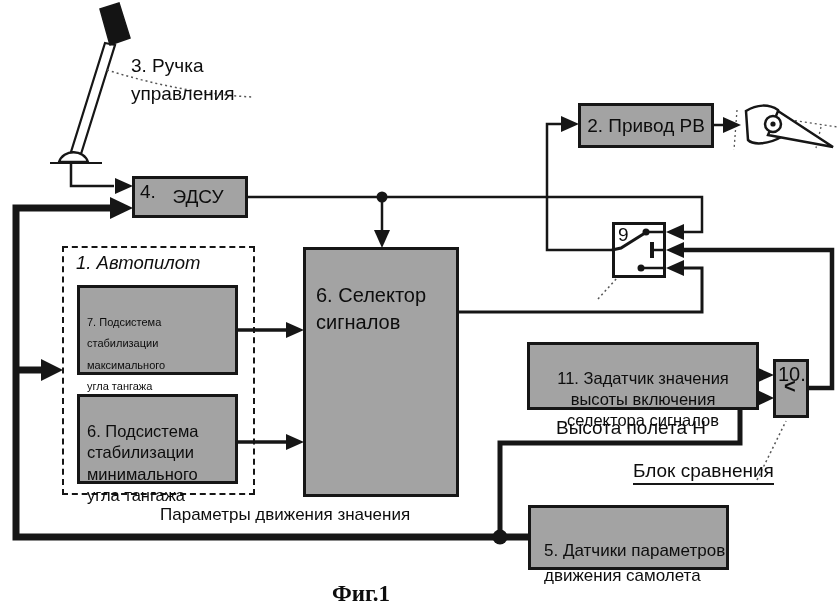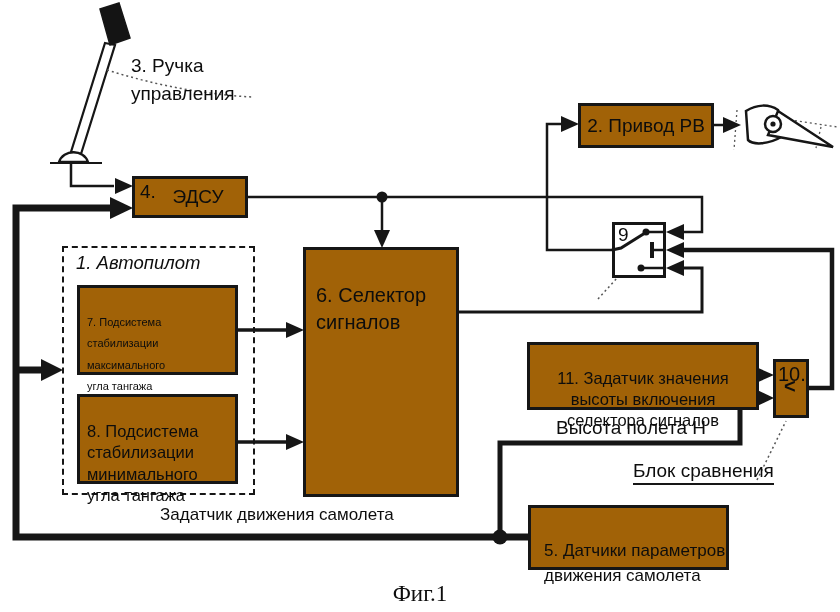--- a/index.html
+++ b/index.html
@@ -2,21 +2,21 @@
 <html><head>
 <meta charset="utf-8">
 <style>
   html,body{margin:0;padding:0;background:#fff;}
   .diagram{
     position:relative;width:840px;height:612px;background:#ffffff;overflow:hidden;
     font-family:"Liberation Sans",sans-serif;color:#0d0d0d;
   }
   .diagram svg{position:absolute;left:0;top:0;}
   .box{
-    position:absolute;box-sizing:border-box;border:3px solid #161616;background:#a16207;
+    position:absolute;box-sizing:border-box;border:3px solid #161616;background:#a3a3a3;
     font-size:19px;line-height:24px;color:#0d0d0d;
   }
   .dashedbox{
     position:absolute;box-sizing:border-box;border:2px dashed #161616;background:transparent;
   }
   .prewrap{white-space:pre-line;}
   .lbl{position:absolute;color:#0d0d0d;}
   .ulined{border-bottom:2px solid #161616;padding-bottom:1px;display:inline-block;}
   .cornernum{position:absolute;left:5px;top:1px;font-size:19px;}
   .flexc{display:flex;align-items:center;justify-content:center;}
@@ -120,21 +120,21 @@
   </div>
 
   <div class="box prewrap" style="left:77px;top:285px;width:161px;height:90px;font-size:11px;line-height:21.5px;padding:2px 0 0 7px;">
     <span>7. Подсистема
 стабилизации
 максимального
 угла тангажа</span>
   </div>
 
   <div class="box prewrap" style="left:77px;top:394px;width:161px;height:90px;font-size:16.5px;line-height:21.5px;padding:2px 0 0 7px;">
-    <span>8. Подсистема
+    <span>6. Подсистема
 стабилизации
 минимального
 угла тангажа</span>
   </div>
 
   <div class="box prewrap" style="left:303px;top:247px;width:156px;height:250px;font-size:20px;line-height:27px;padding:5px 18px 0 10px;">
     <span>6. Селектор
 сигналов</span>
   </div>
 
@@ -161,17 +161,17 @@
   <div class="lbl prewrap" style="left:131px;top:52px;font-size:19px;line-height:28px;">3. Ручка
 управления</div>
 
 
   <div class="lbl" style="left:633px;top:460px;font-size:19px;">
     <span class="ulined">Блок сравнения</span>
   </div>
 
   <div class="lbl" style="left:556px;top:417px;font-size:19px;">Высота полета Н</div>
 
-  <div class="lbl" style="left:160px;top:505px;font-size:17px;">Задатчик движения самолета</div>
+  <div class="lbl" style="left:160px;top:505px;font-size:17px;">Параметры движения значения</div>
 
-  <div class="lbl" style="left:350px;top:581px;width:140px;text-align:center;font-family:'Liberation Serif',serif;font-size:23px;">Фиг.1</div>
+  <div class="lbl" style="left:332px;top:581px;width:140px;font-family:'Liberation Serif',serif;font-size:23px;font-weight:bold;">Фиг.1</div>
 
 </div>
 
 </body></html>

